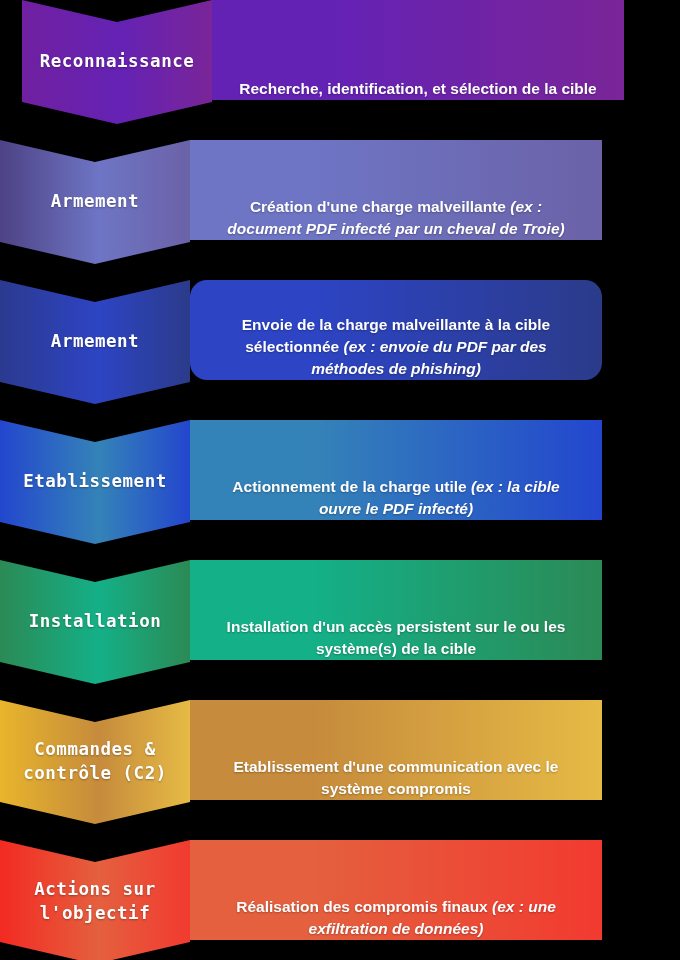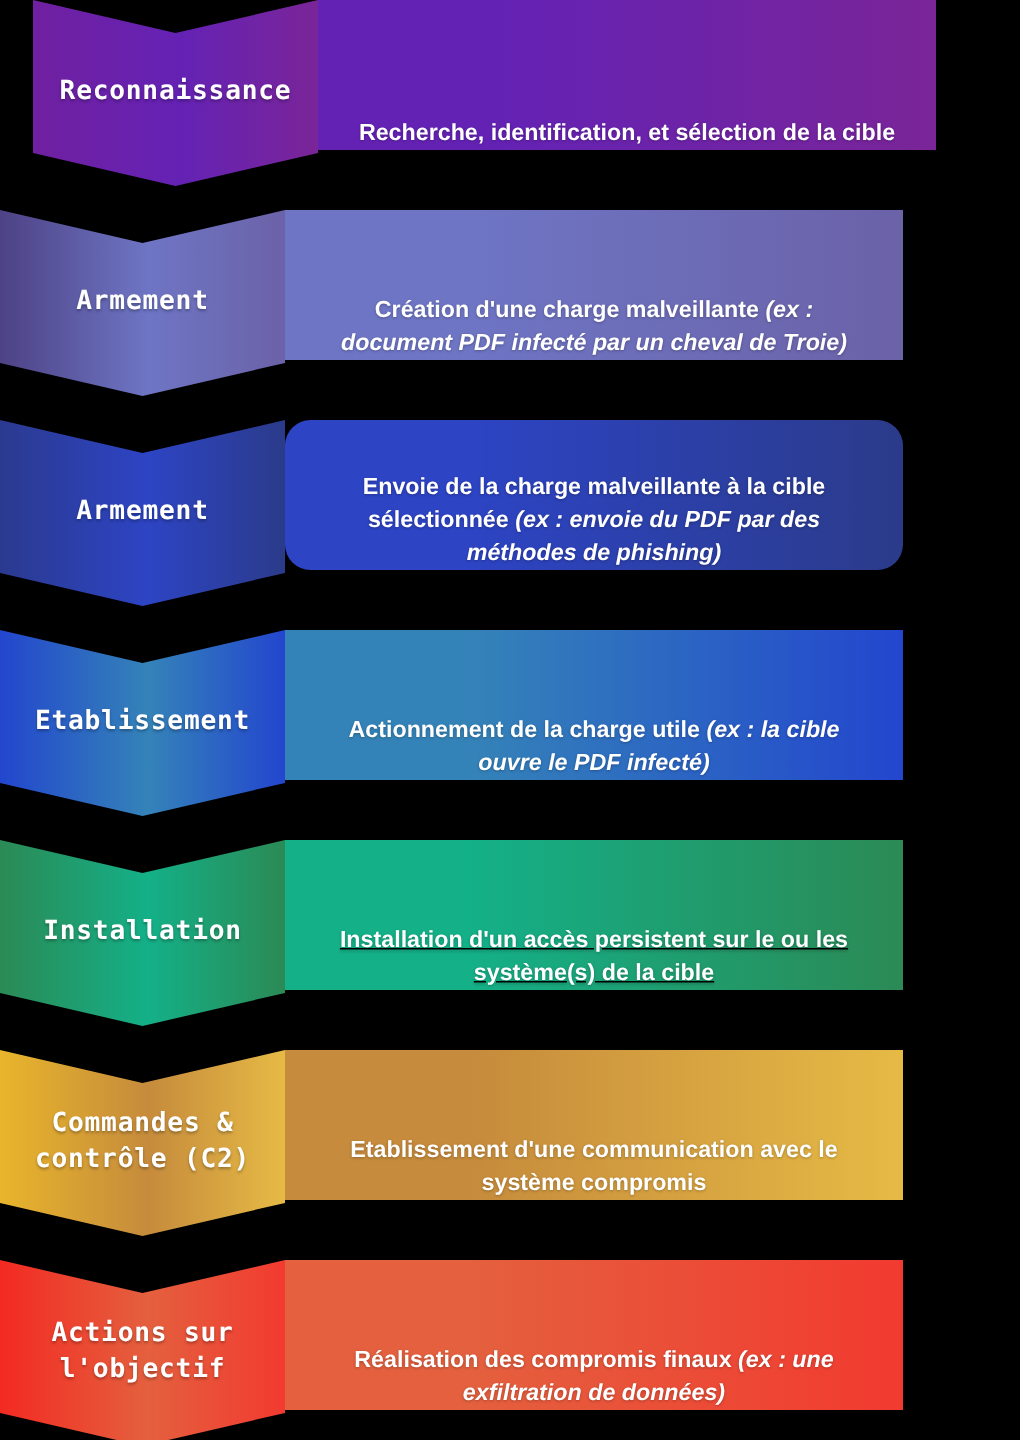--- a/index.html
+++ b/index.html
@@ -110,21 +110,21 @@
     <div class="band" style="top: 420px;">
       <div class="chev" style="background: linear-gradient(90deg, rgb(35, 70, 206) 0%, rgb(52, 131, 184) 52%, rgb(35, 70, 206) 100%);"></div>
       <div class="chev-label">Etablissement</div>
       <div class="panel" style="background: linear-gradient(90deg, rgb(52, 131, 184) 0%, rgb(52, 131, 184) 30%, rgb(35, 70, 206) 100%);">
         <div class="panel-text"><span>Actionnement de la charge utile </span><em>(ex : la cible ouvre le PDF infecté)</em></div>
       </div>
     </div>
     <div class="band" style="top: 560px;">
       <div class="chev" style="background: linear-gradient(90deg, rgb(43, 138, 85) 0%, rgb(20, 176, 136) 52%, rgb(43, 138, 85) 100%);"></div>
       <div class="chev-label">Installation</div>
-      <div class="panel" style="background: linear-gradient(90deg, rgb(20, 176, 136) 0%, rgb(20, 176, 136) 30%, rgb(43, 138, 85) 100%); text-decoration: underline;">
+      <div class="panel" style="background: linear-gradient(90deg, rgb(20, 176, 136) 0%, rgb(20, 176, 136) 30%, rgb(43, 138, 85) 100%);">
         <div class="panel-text"><span>Installation d'un accès persistent sur le ou les système(s) de la cible</span></div>
       </div>
     </div>
     <div class="band" style="top: 700px; border-radius: 21px;">
       <div class="chev" style="background: linear-gradient(90deg, rgb(232, 181, 44) 0%, rgb(198, 139, 60) 52%, rgb(230, 186, 69) 100%);"></div>
       <div class="chev-label">Commandes &amp;
 contrôle (C2)</div>
       <div class="panel" style="background: linear-gradient(90deg, rgb(198, 139, 60) 0%, rgb(198, 139, 60) 30%, rgb(230, 186, 69) 100%);">
         <div class="panel-text"><span>Etablissement d'une communication avec le système compromis</span></div>
       </div>

